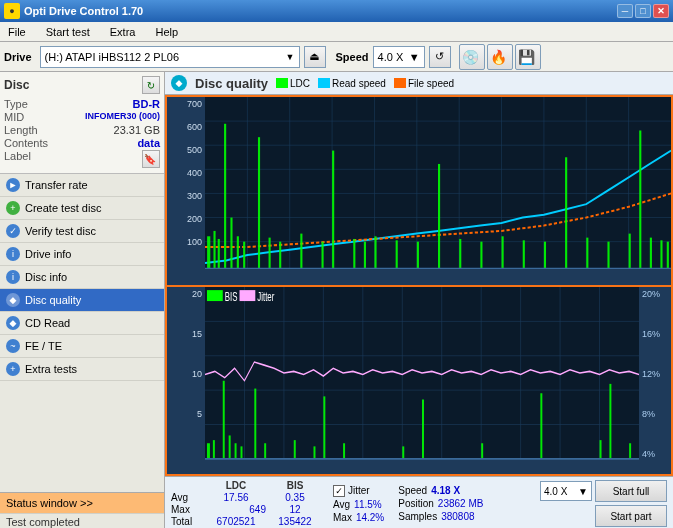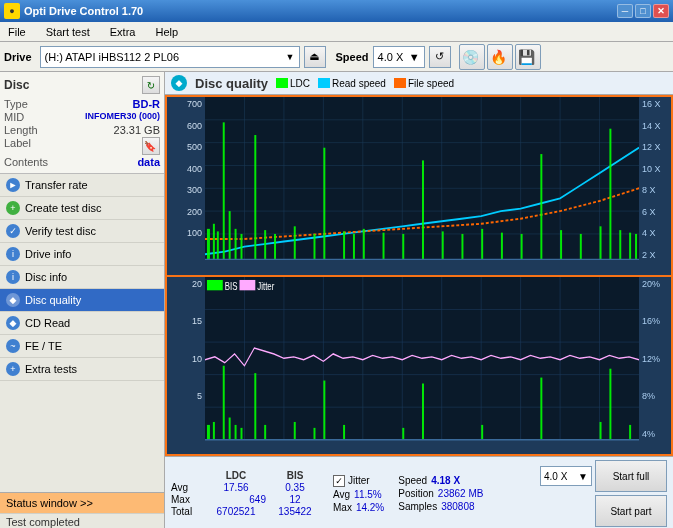--- a/index.html
+++ b/index.html
@@ -241,21 +241,21 @@
       border-top: 1px solid #aaa;
     }
 
     .stats-row {
       display: flex;
       align-items: center;
       gap: 6px;
     }
     .stats-header { font-weight: bold; color: #333; text-align: center; }
     .action-btn {
-      width: 72px; height: 32px; border: 1px solid #7f9db9;
+      width: 72px; height: 22px; border: 1px solid #7f9db9;
       background: linear-gradient(to bottom, #f0f0f0, #d8d8d8);
       font-size: 10px; cursor: pointer; display: flex; align-items: center; justify-content: center;
     }
     .speed-combo {
       width: 52px; height: 20px; border: 1px solid #7f9db9; background: white;
       font-size: 10px; display: flex; align-items: center; justify-content: space-between;
       padding: 0 3px;
     }
 
     
@@ -322,26 +322,26 @@
       </div>
       <div class="disc-row">
         <span class="disc-key">MID</span>
         <span class="disc-val" style="font-size:9px;">INFOMER30 (000)</span>
       </div>
       <div class="disc-row">
         <span class="disc-key">Length</span>
         <span class="disc-val black">23.31 GB</span>
       </div>
       <div class="disc-row">
+        <span class="disc-key">Contents</span>
+        <span class="disc-val">data</span>
+      </div>
+      <div class="disc-row">
         <span class="disc-key">Label</span>
         <div class="disc-icon-btn">🔖</div>
-      </div>
-      <div class="disc-row">
-        <span class="disc-key">Contents</span>
-        <span class="disc-val">data</span>
       </div>
     </div>
 
     <div class="nav-items">
       <div class="nav-item">
         <div class="nav-item-icon blue">►</div>
         <span>Transfer rate</span>
       </div>
       <div class="nav-item">
         <div class="nav-item-icon green">+</div>
@@ -476,30 +476,20 @@
             <rect x="400" y="102" width="2" height="26" fill="#00ff00" opacity="0.9"></rect>
             <rect x="410" y="25" width="2" height="103" fill="#00ff00" opacity="0.9"></rect>
             <rect x="420" y="105" width="2" height="23" fill="#00ff00" opacity="0.9"></rect>
             <rect x="430" y="107" width="2" height="21" fill="#00ff00" opacity="0.9"></rect>
             <rect x="436" y="108" width="2" height="20" fill="#00ff00" opacity="0.9"></rect>
 
             <line x1="0" y1="128" x2="440" y2="128" stroke="#3a6a9a" stroke-width="1"></line>
           </svg>
 
         </div>
-        <div class="chart-y-axis-right">
-          <span>16 X</span>
-          <span>14 X</span>
-          <span>12 X</span>
-          <span>10 X</span>
-          <span>8 X</span>
-          <span>6 X</span>
-          <span>4 X</span>
-          <span>2 X</span>
-        </div>
       </div>
 
       <div class="chart-wrapper">
         <div class="chart-y-axis">
           <span>20</span>
           <span>15</span>
           <span>10</span>
           <span>5</span>
           <span style="opacity:0">0</span>
         </div>

